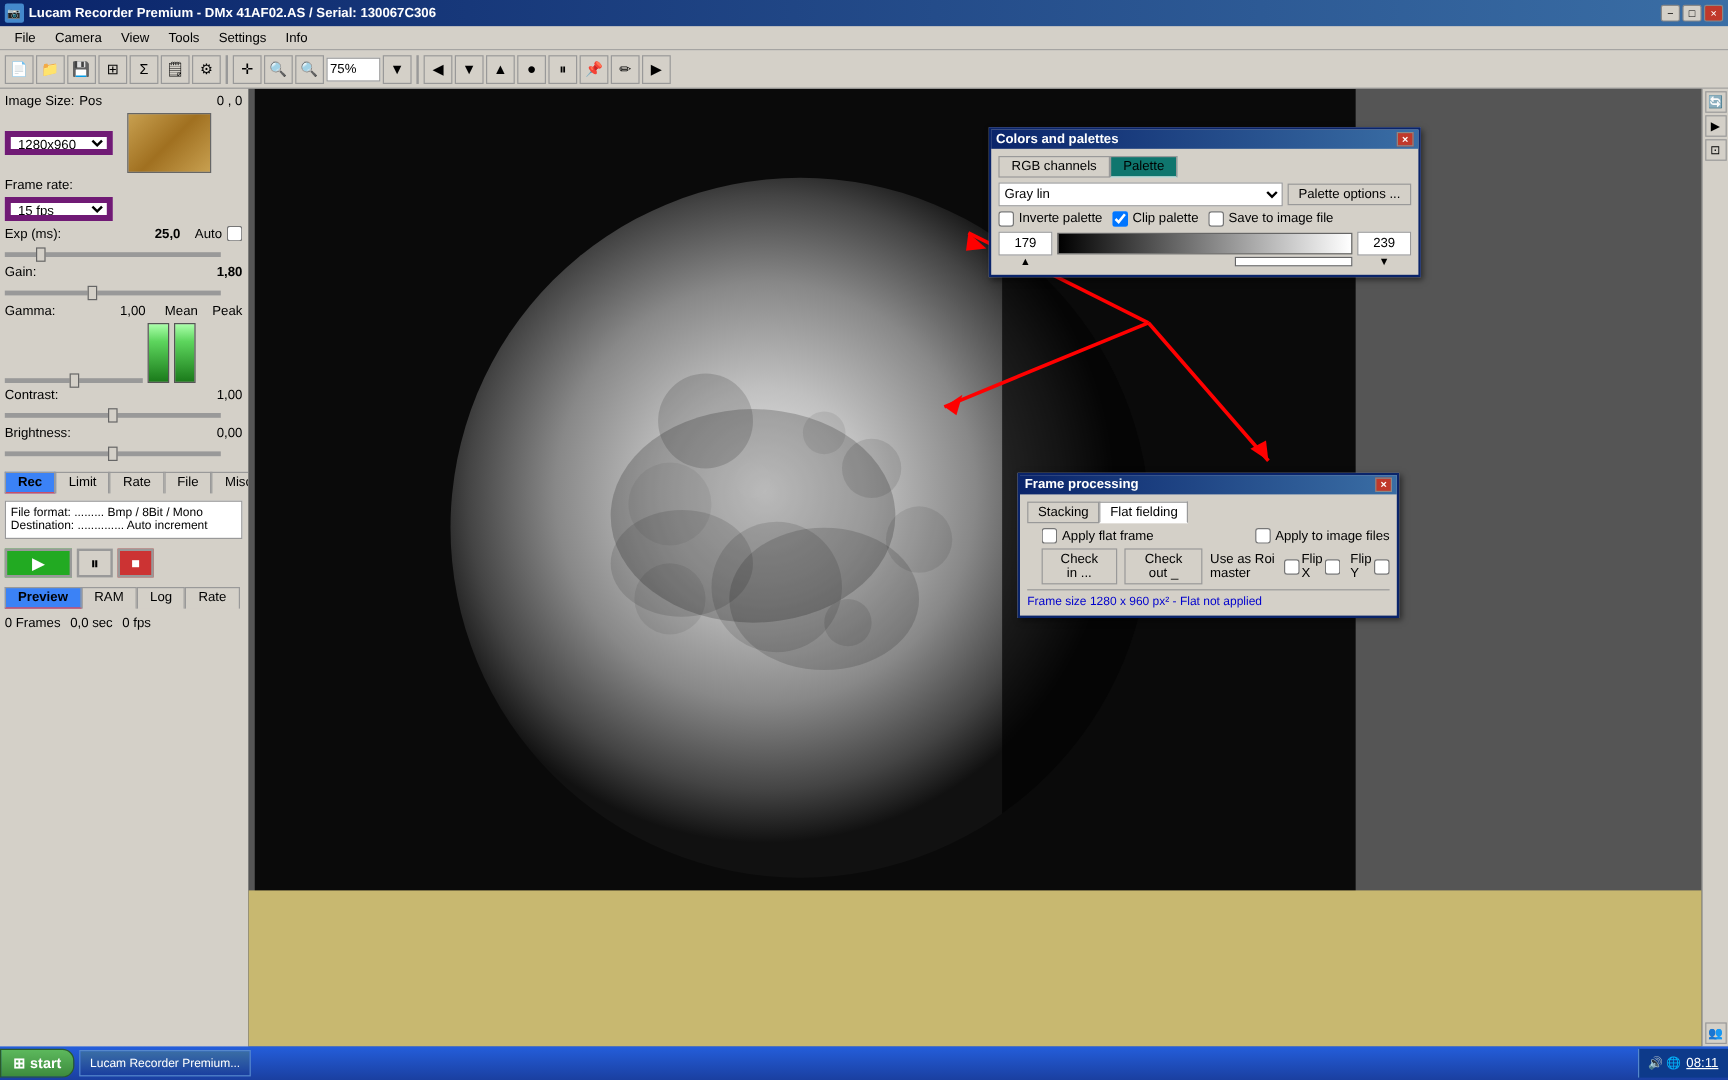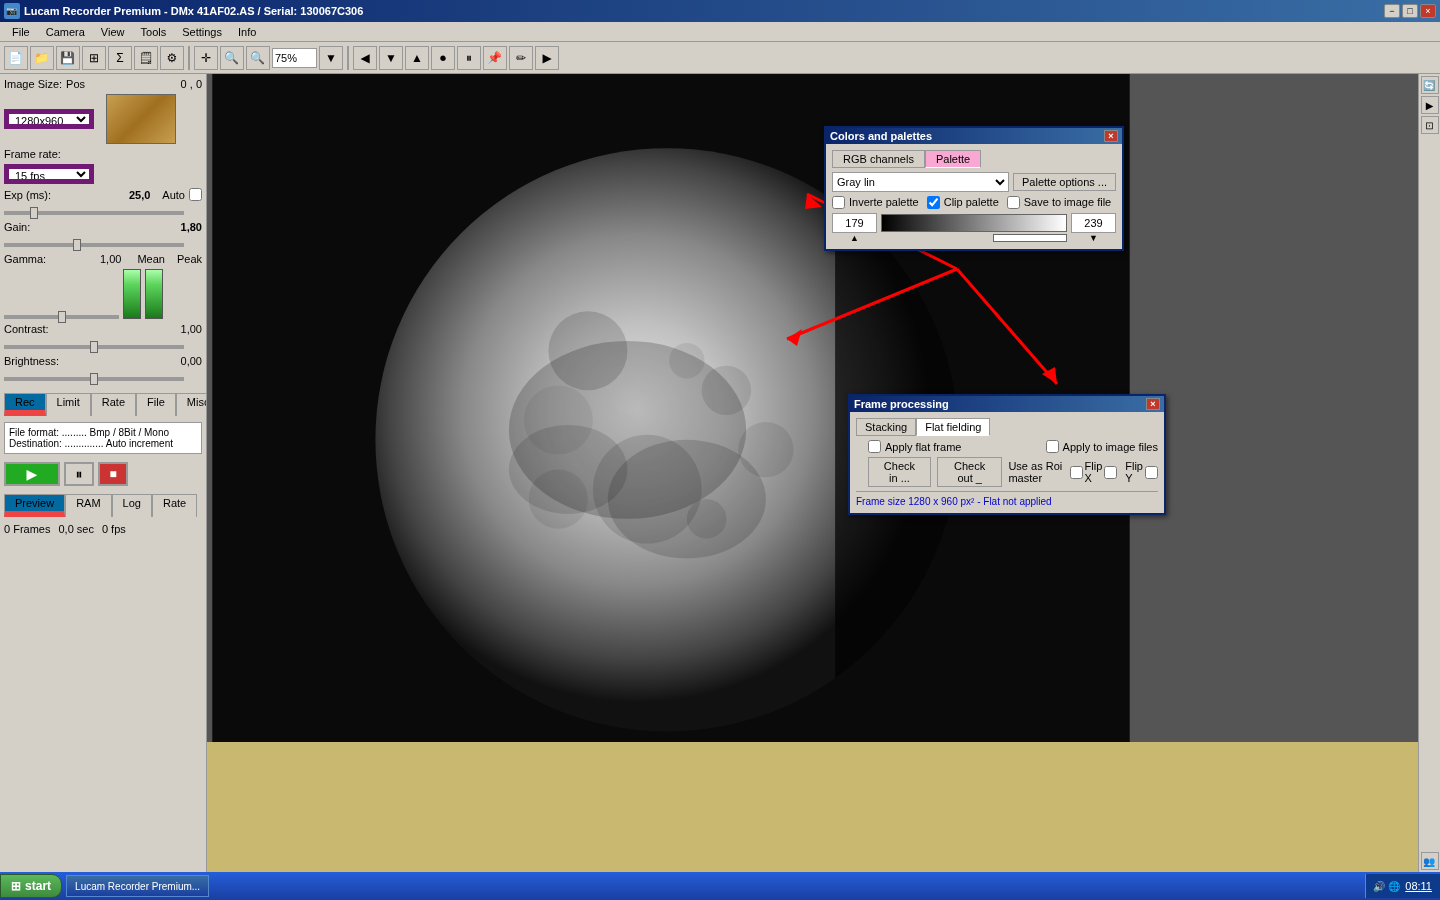--- a/index.html
+++ b/index.html
@@ -115,21 +115,21 @@
     
     .tab-group { display: flex; gap: 0; margin-bottom: 2px; }
     .tab-btn {
       padding: 2px 10px;
       background: #d4d0c8;
       border: 1px solid #999;
       font-size: 11px;
       cursor: pointer;
       border-bottom: none;
     }
-    .tab-btn.active { background: #0369a1; border-bottom: 6px solid #ef4444; position: relative; z-index: 1; }
+    .tab-btn.active { background: #3b82f6; border-bottom: 1px solid #ef4444; position: relative; z-index: 1; font-weight: bold; }
 
     
     #image-area {
       flex: 1;
       background: #808080;
       position: relative;
       overflow: hidden;
     }
     #moon-canvas {
       width: 928px;
@@ -184,21 +184,21 @@
     }
     .cp-body { padding: 6px; }
     .cp-tabs { display: flex; margin-bottom: 4px; }
     .cp-tab {
       padding: 2px 10px;
       border: 1px solid #999;
       background: #d4d0c8;
       font-size: 11px;
       cursor: pointer;
     }
-    .cp-tab.active { background: #f9a8d4; border-bottom-color: white; }
+    .cp-tab.active { background: #0f766e; border-bottom-color: white; }
     .cp-row { display: flex; align-items: center; gap: 4px; margin-bottom: 4px; }
     .cp-dropdown {
       flex: 1;
       height: 20px;
       border: 1px solid #999;
       background: white;
       font-size: 11px;
     }
     .cp-btn {
       padding: 2px 8px;
@@ -550,21 +550,21 @@
       <line x1="750" y1="195" x2="580" y2="265" stroke="red" stroke-width="3"></line>
       <polygon points="580,265 595,255 590,272" fill="red"></polygon>
 
       <line x1="750" y1="195" x2="600" y2="120" stroke="red" stroke-width="3"></line>
       <polygon points="600,120 615,133 598,135" fill="red"></polygon>
 
       <line x1="750" y1="195" x2="850" y2="310" stroke="red" stroke-width="3"></line>
       <polygon points="850,310 835,300 848,293" fill="red"></polygon>
     </svg>
 
-    <div class="float-panel" id="colors-panel" style="position:absolute; left:617px; top:52px; width:300px;">
+    <div class="float-panel" id="colors-panel" style="position:absolute; left:617px; top:32px; width:360px;">
       <div class="float-panel-title">
         <span>Colors and palettes</span>
         <div class="float-close-btn">×</div>
       </div>
       <div class="cp-body">
         <div class="cp-tabs">
           <div class="cp-tab">RGB channels</div>
           <div class="cp-tab active">Palette</div>
         </div>
         <div class="cp-row">

